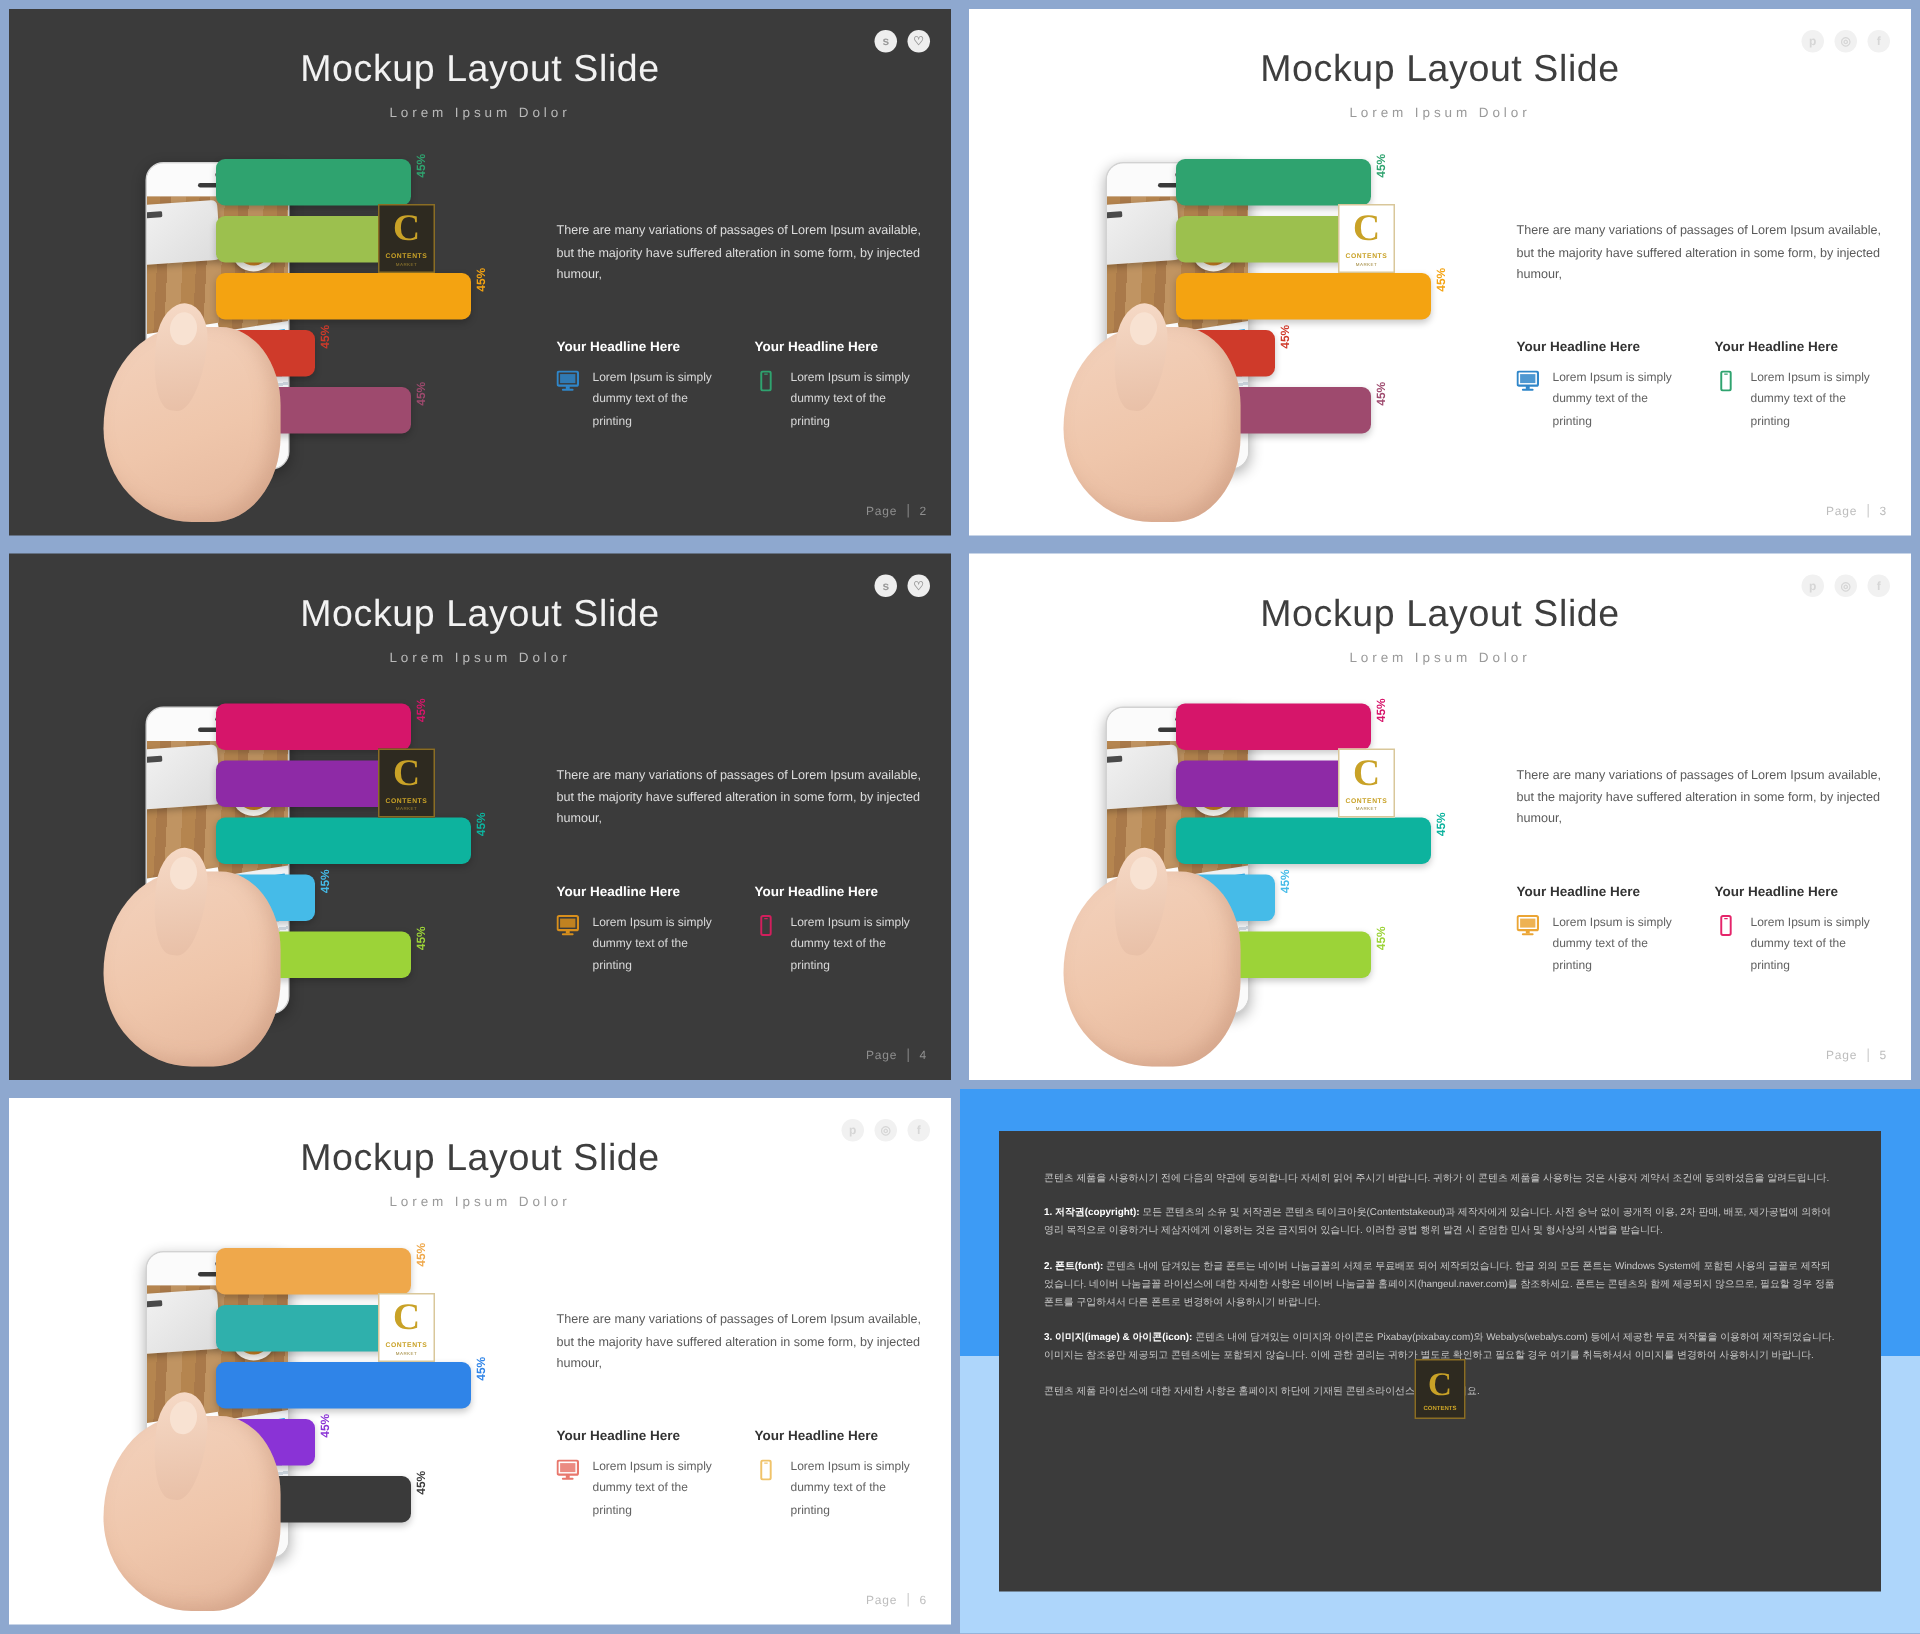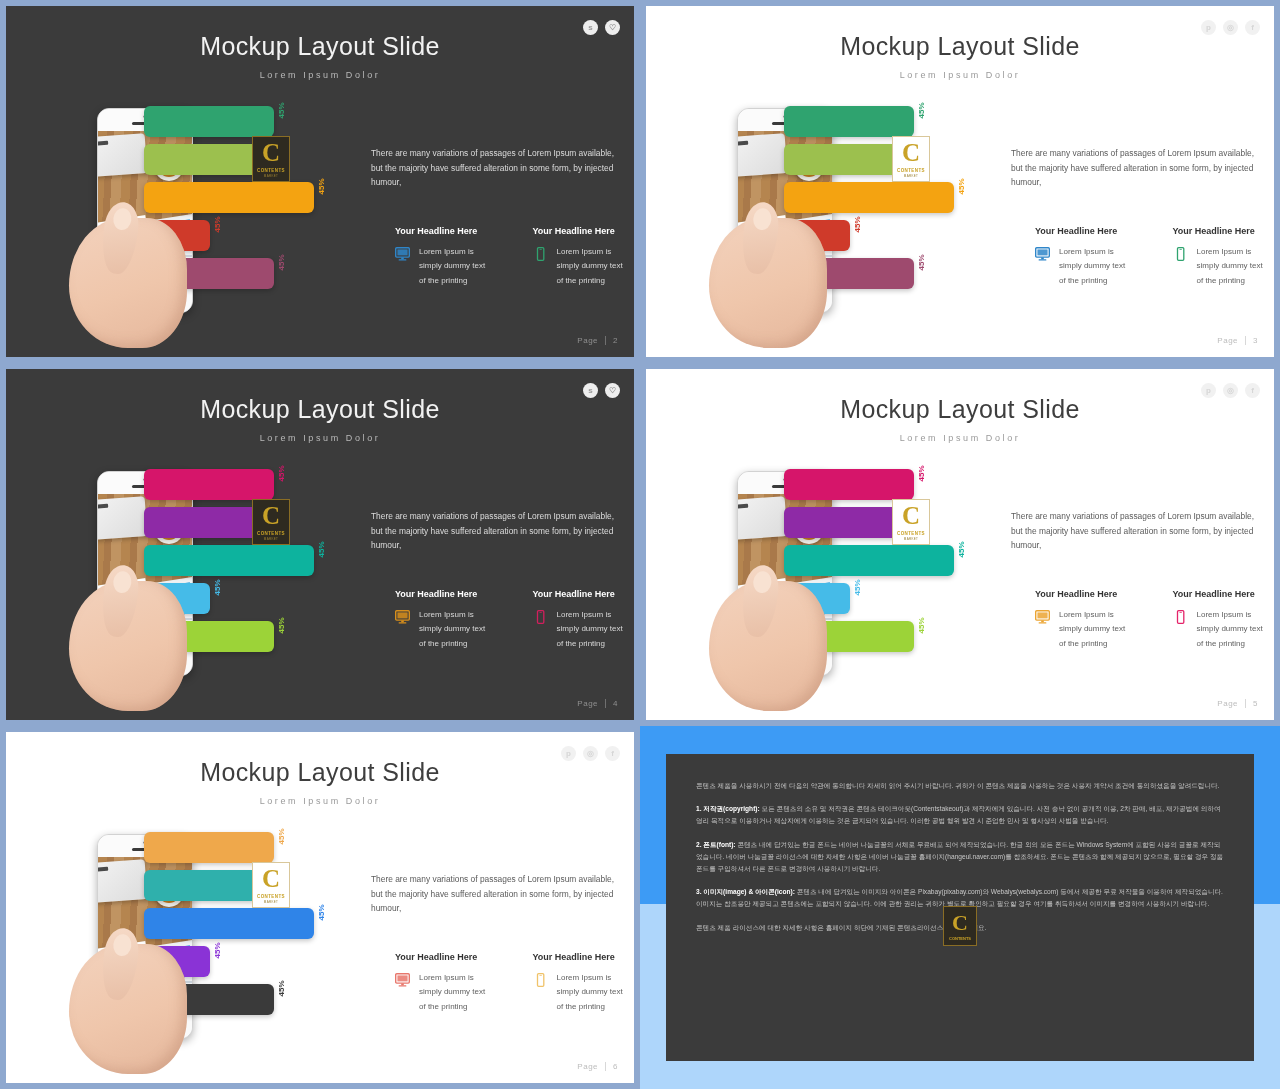--- a/index.html
+++ b/index.html
@@ -263,21 +263,21 @@
     left: 365px; top: 52px;
     width: 255px;
   }
   .para { font-size: 8.4px; line-height: 1.75; }
   .dark .para  { color: #dcdcdc; }
   .light .para { color: #5b5b5b; }
 
   .feats {
     display: flex; gap: 20px; margin-top: 36px;
   }
-  .feat { width: 112px; margin-left: 24px; }
+  .feat { width: 112px; }
   .feat h4 {
     font-size: 9px; font-weight: 700; margin-bottom: 9px;
   }
   .dark .feat h4  { color: #ffffff; }
   .light .feat h4 { color: #333333; }
   .feat .row { display: flex; gap: 8px; }
   .feat .ico { width: 16px; flex: 0 0 16px; padding-top: 2px; }
   .feat .ftxt { font-size: 8px; line-height: 1.78; }
   .dark .feat .ftxt  { color: #d8d8d8; }
   .light .feat .ftxt { color: #626262; }

